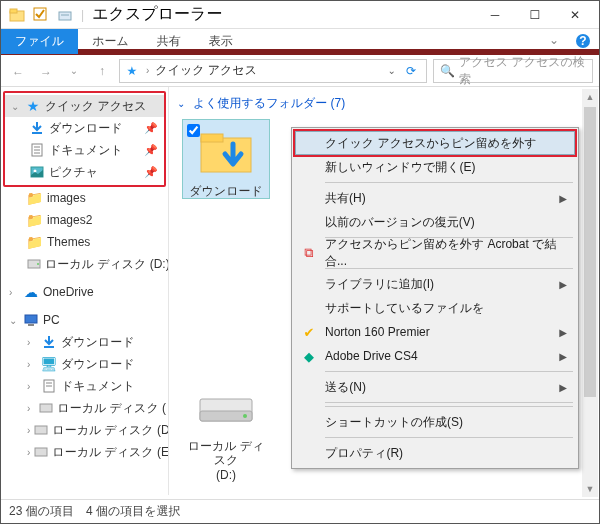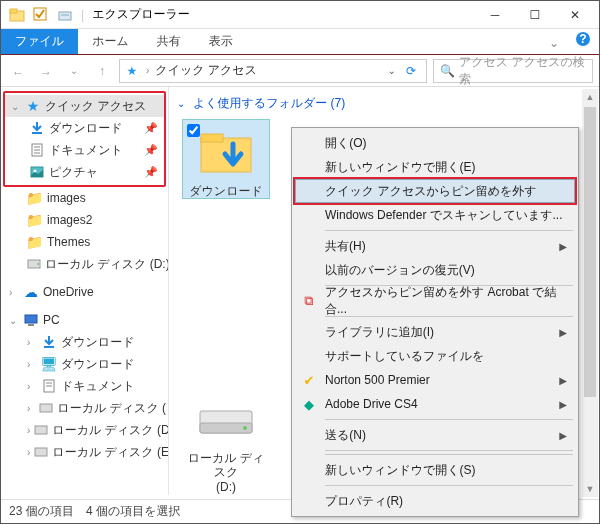--- a/index.html
+++ b/index.html
@@ -1,25 +1,25 @@
 <!DOCTYPE html>
 <html><head>
 <meta charset="utf-8">
 <style>
 * { margin: 0; padding: 0; box-sizing: border-box; font-family: "Meiryo UI", "Yu Gothic UI", sans-serif; font-size: 12px; }
 body { width: 600px; height: 524px; background: #fff; border: 1px solid #555; overflow: hidden; position: relative; }
 
 .titlebar { height: 28px; display: flex; align-items: center; padding: 0 4px; background: #fff; border-bottom: 1px solid #e0e0e0; }
 .titlebar .icon { width: 16px; height: 16px; margin: 0 4px; }
-.titlebar .title { flex: 1; padding-left: 4px; font-size: 12px; }
+.titlebar .title { flex: 1; padding-left: 4px; font-size: 16px; }
 .winbtns { display: flex; }
 .winbtn { width: 40px; height: 26px; display: flex; align-items: center; justify-content: center; color: #333; }
 .sep { color: #ccc; padding: 0 4px; }
 
-.ribbon-tabs { height: 26px; display: flex; align-items: flex-end; border-bottom: 1px solid #7f1d1d; }
+.ribbon-tabs { height: 26px; display: flex; align-items: flex-start; border-bottom: 6px solid #7f1d1d; }
 .rtab { padding: 4px 14px; display: flex; align-items: center; color: #444; }
 .rtab.file { background: #1e88e5; color: #fff; }
 .rtab-spacer { flex: 1; }
 .rtab-help { padding: 4px 8px; color: #1e88e5; }
 .rtab-caret { padding: 4px 8px; color: #888; }
 
 .addr { height: 32px; display: flex; align-items: center; padding: 4px 6px; gap: 6px; border-bottom: 1px solid #ddd; }
 .nav-arrow { width: 22px; height: 22px; display: flex; align-items: center; justify-content: center; color: #999; }
 .breadcrumb { flex: 1; border: 1px solid #ccc; height: 24px; display: flex; align-items: center; padding: 0 4px; }
 .bc-star { color: #2196f3; width: 16px; text-align: center; }
@@ -293,47 +293,41 @@
         <div class="item-icon">
           <svg class="folder-svg">
               <rect x="6" y="10" width="46" height="34" fill="#ffe69a" stroke="#e6b84a"></rect>
               <rect x="14" y="6" width="26" height="30" fill="#fff" stroke="#999"></rect>
               <rect x="16" y="8" width="22" height="14" fill="#c33"></rect>
               <path d="M4 22 L54 22 L48 44 L10 44 Z" fill="#ffd76a" stroke="#e6b84a"></path>
             </svg>
         </div>
         <div class="item-label">images</div>
       </div>
-      <div class="item" style="position:absolute;top:304px;left:14px">
+      <div class="item" style="position:absolute;top:292px;left:14px">
         <div class="item-icon">
           <svg width="60" height="40">
               <rect x="4" y="12" width="52" height="22" rx="2" fill="#e8e8e8" stroke="#aaa"></rect>
               <rect x="4" y="24" width="52" height="10" rx="2" fill="#ccc" stroke="#aaa"></rect>
               <circle cx="49" cy="29" r="2" fill="#6c6"></circle>
             </svg>
         </div>
         <div class="item-label" style="white-space:pre-line">ローカル ディスク
 (D:)</div>
       </div>
     </div>
   </div>
 </div>
 
 <div class="context-menu">
-  <div class="cm-item">
-      <span>開く(O)</span>
-    </div>
-  <div class="cm-item">
-      <span>新しいウィンドウで開く(E)</span>
-    </div>
   <div class="cm-item hover hl">
       <span>クイック アクセスからピン留めを外す</span>
     </div>
   <div class="cm-item">
-      <span>Windows Defender でスキャンしています...</span>
+      <span>新しいウィンドウで開く(E)</span>
     </div>
   <div class="cm-sep"></div>
   <div class="cm-item">
       <span>共有(H)</span>
       <span class="cm-arrow">▶</span>
     </div>
   <div class="cm-item">
       <span>以前のバージョンの復元(V)</span>
     </div>
   <div class="cm-sep"></div>
@@ -344,37 +338,37 @@
   <div class="cm-sep"></div>
   <div class="cm-item">
       <span>ライブラリに追加(I)</span>
       <span class="cm-arrow">▶</span>
     </div>
   <div class="cm-item">
       <span>サポートしているファイルを</span>
     </div>
   <div class="cm-item">
       <span class="cm-icon" style="color:#f5b400">✔</span>
-      <span>Norton 500 Premier</span>
+      <span>Norton 160 Premier</span>
       <span class="cm-arrow">▶</span>
     </div>
   <div class="cm-item">
       <span class="cm-icon" style="color:#0a8">◆</span>
       <span>Adobe Drive CS4</span>
       <span class="cm-arrow">▶</span>
     </div>
   <div class="cm-sep"></div>
   <div class="cm-item">
       <span>送る(N)</span>
       <span class="cm-arrow">▶</span>
     </div>
   <div class="cm-sep"></div>
   <div class="cm-sep"></div>
   <div class="cm-item">
-      <span>新しいウィンドウで開く(S)</span>
+      <span>ショートカットの作成(S)</span>
     </div>
   <div class="cm-sep"></div>
   <div class="cm-item">
       <span>プロパティ(R)</span>
     </div>
 </div>
 
 <div class="scrollbar-v">
   <div class="sb-btn">▲</div>
   <div class="sb-thumb"></div>

